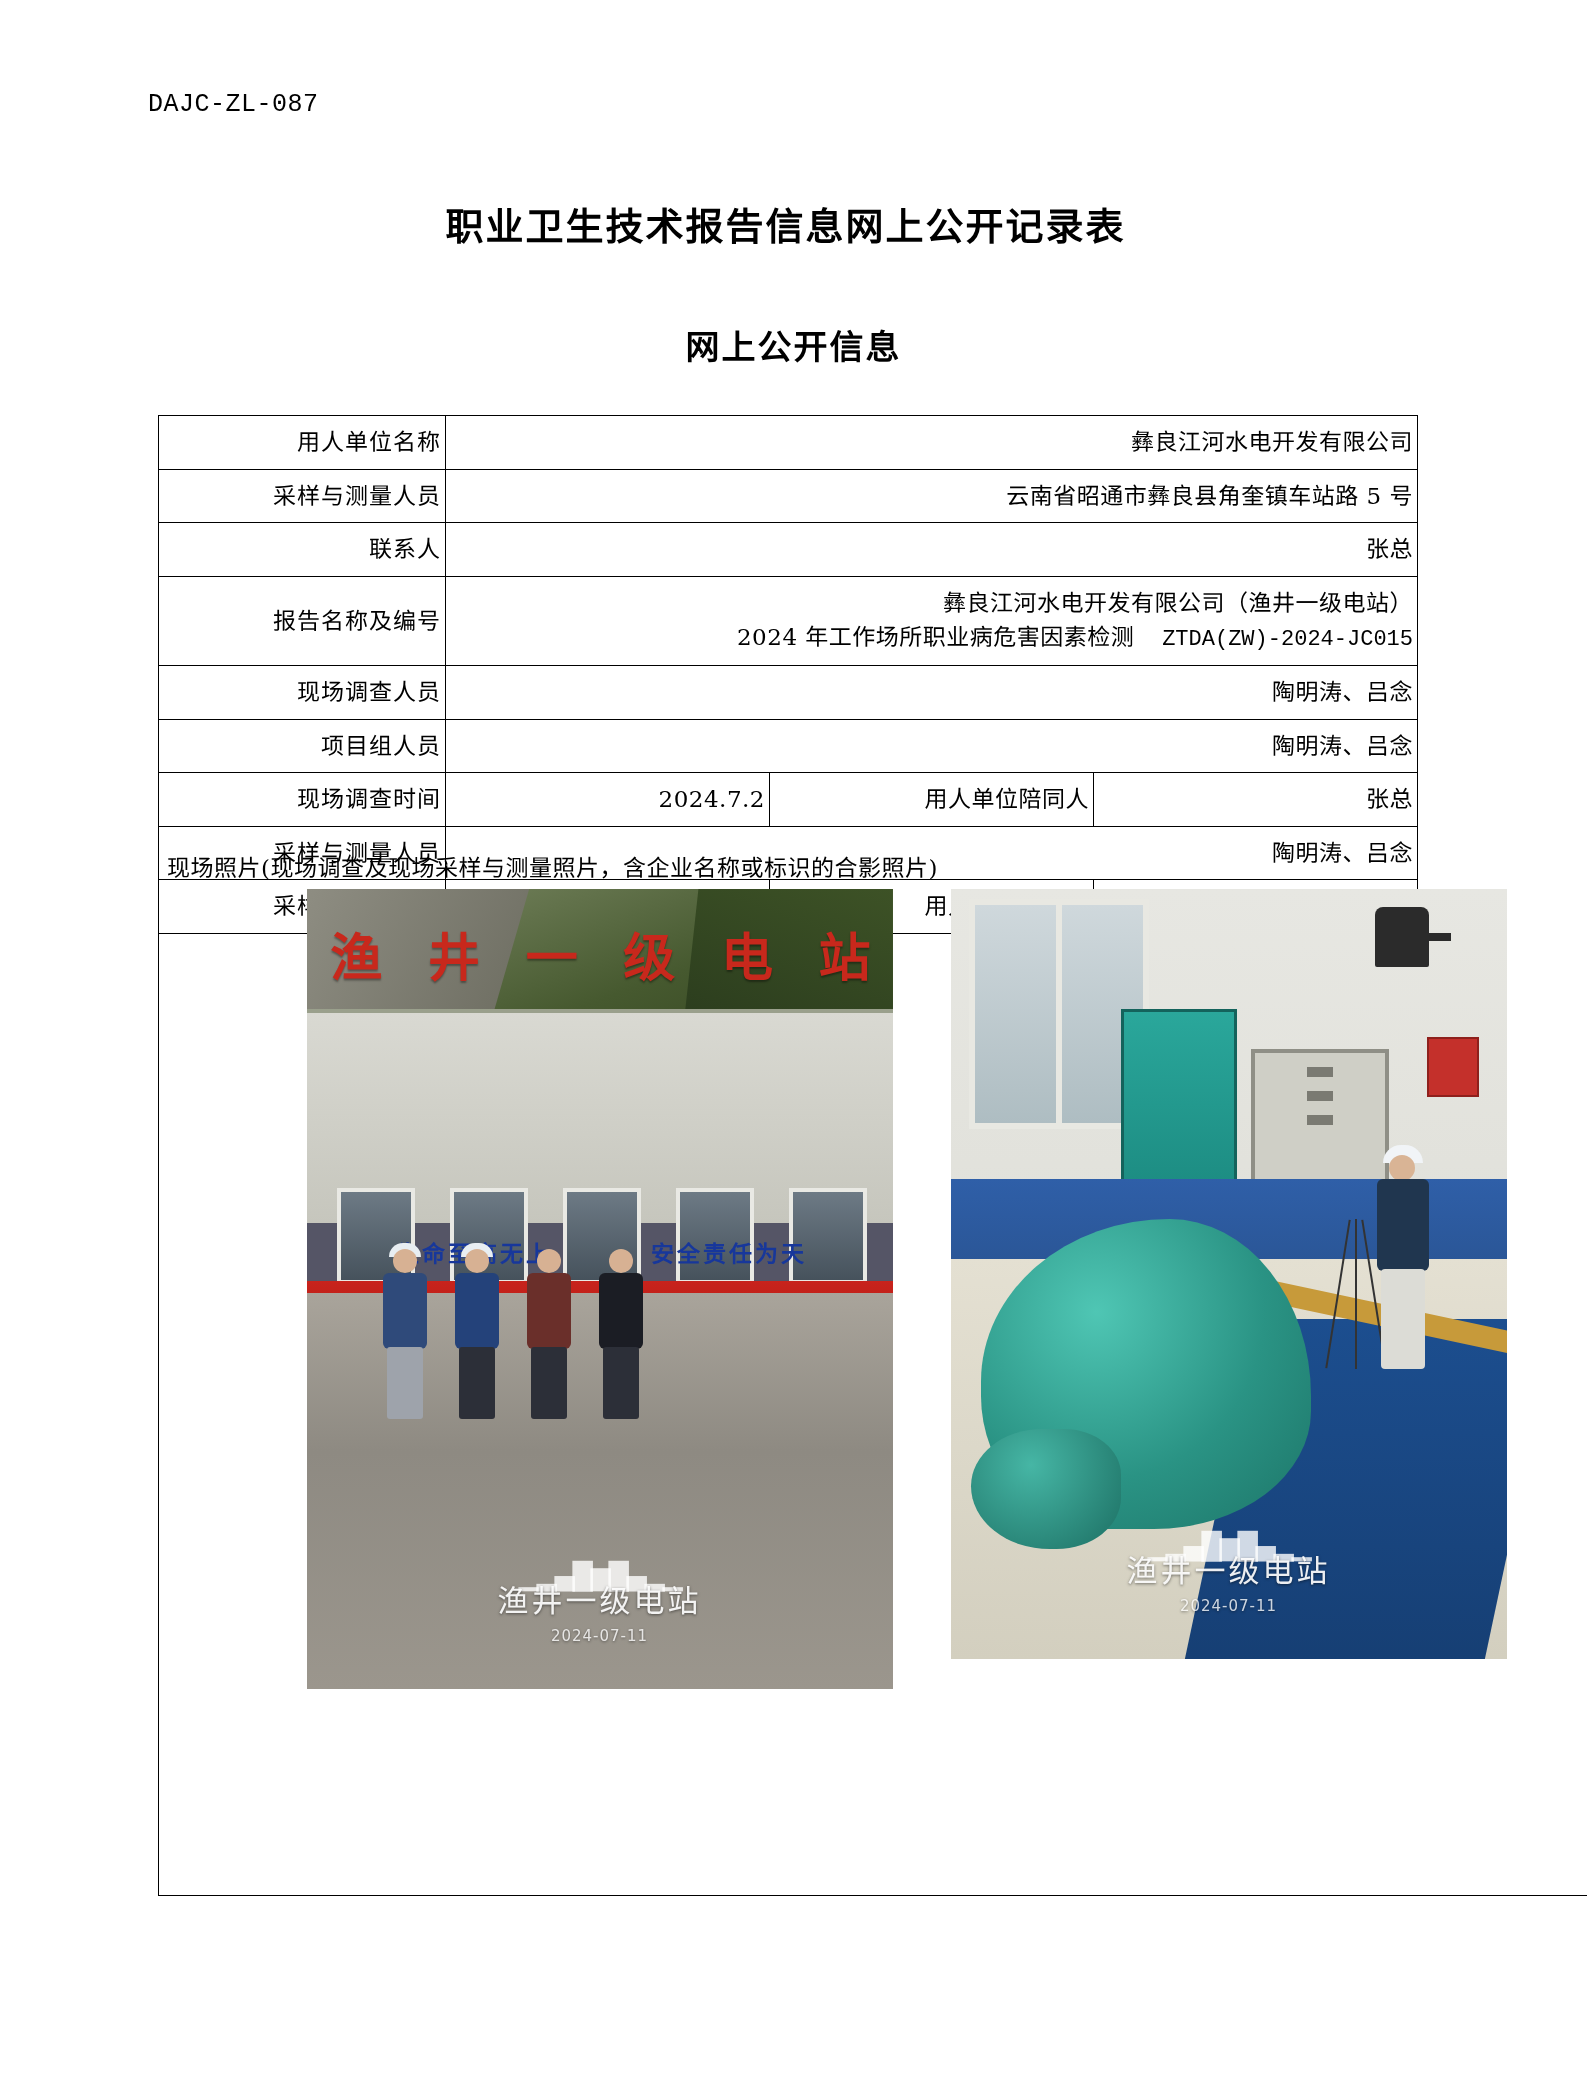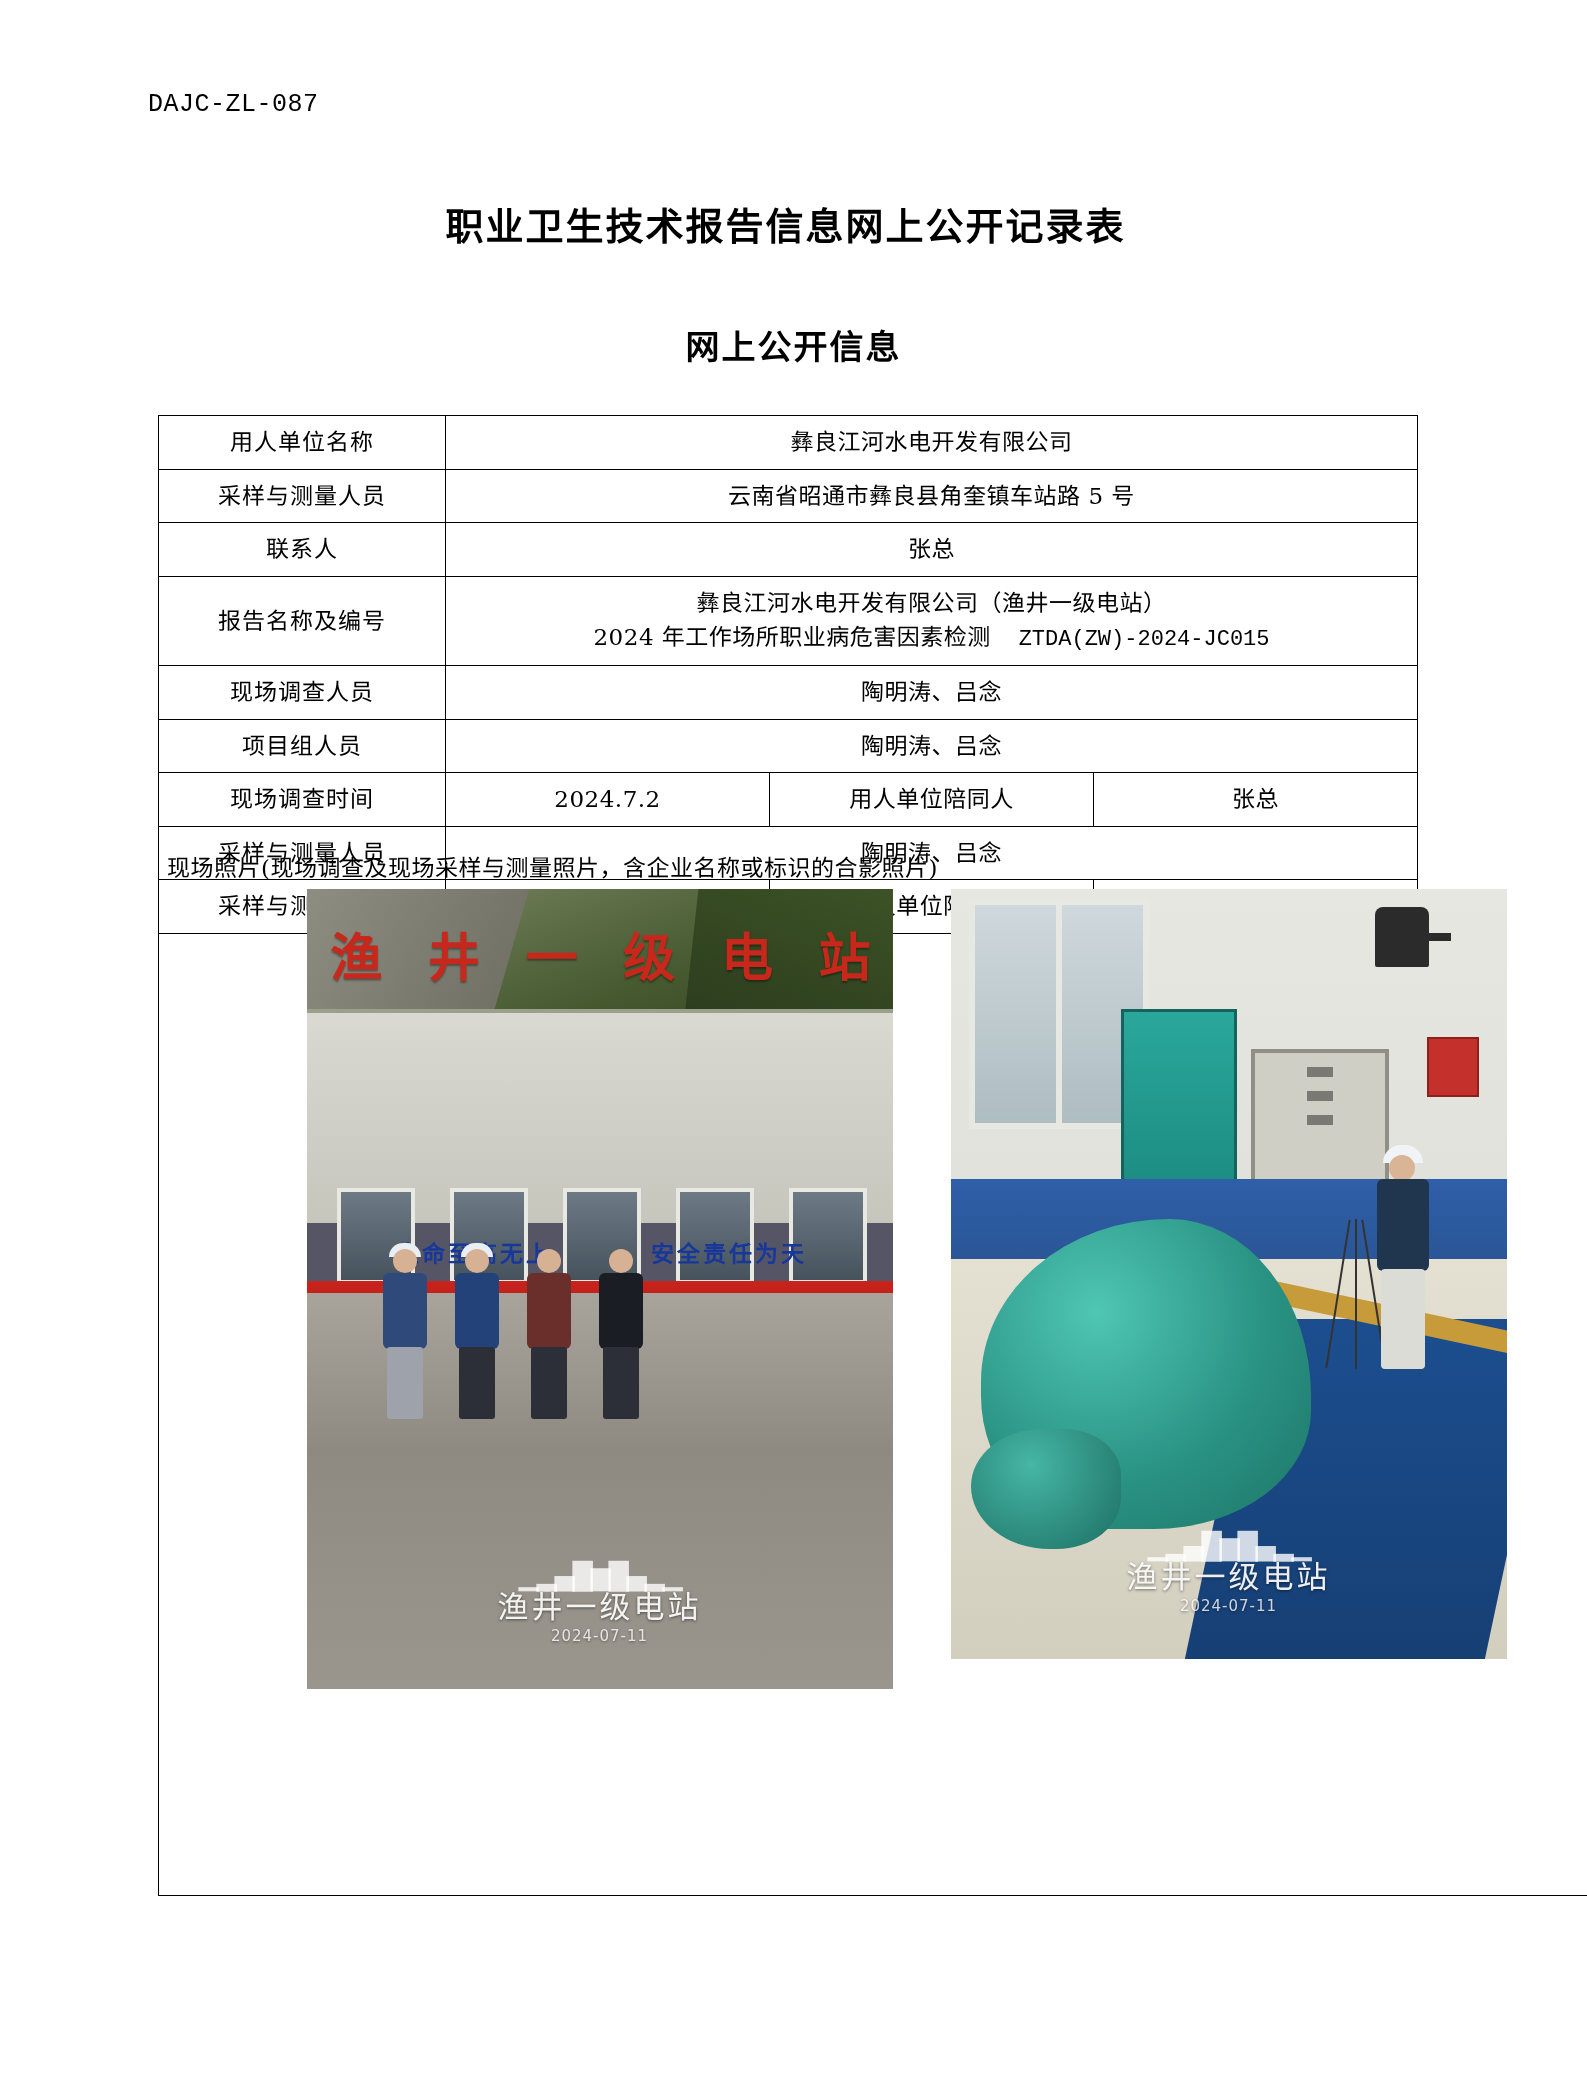--- a/index.html
+++ b/index.html
@@ -60,21 +60,21 @@
     width: 1260px;
   }
   table.info {
     border-collapse: collapse;
     width: 100%;
     table-layout: fixed;
   }
   table.info td {
     border: 1.5px solid #000;
     font-size: 23px;
-    text-align: center;
+    text-align: right;
     vertical-align: middle;
     padding: 9px 4px;
     line-height: 1.5;
     font-family: "DejaVu Serif", "Liberation Serif", serif;
   }
   td.label {
     width: 278px;
     letter-spacing: 1px;
   }
   td.value {
@@ -145,21 +145,21 @@
     color: rgba(255,255,255,0.92);
     font-size: 31px;
     font-family: "DejaVu Sans", "Liberation Sans", sans-serif;
     letter-spacing: 3px;
     text-shadow: 0 1px 3px rgba(0,0,0,0.5);
   }
   .watermark .wm-date {
     display: block;
     font-size: 15px;
     letter-spacing: 1px;
-    margin-top: 0;
+    margin-top: 6px;
     opacity: 0.85;
   }
   .wm-skyline {
     position: absolute;
     bottom: 98px;
     left: 0;
     right: 0;
     text-align: center;
     color: rgba(255,255,255,0.8);
     font-size: 26px;

